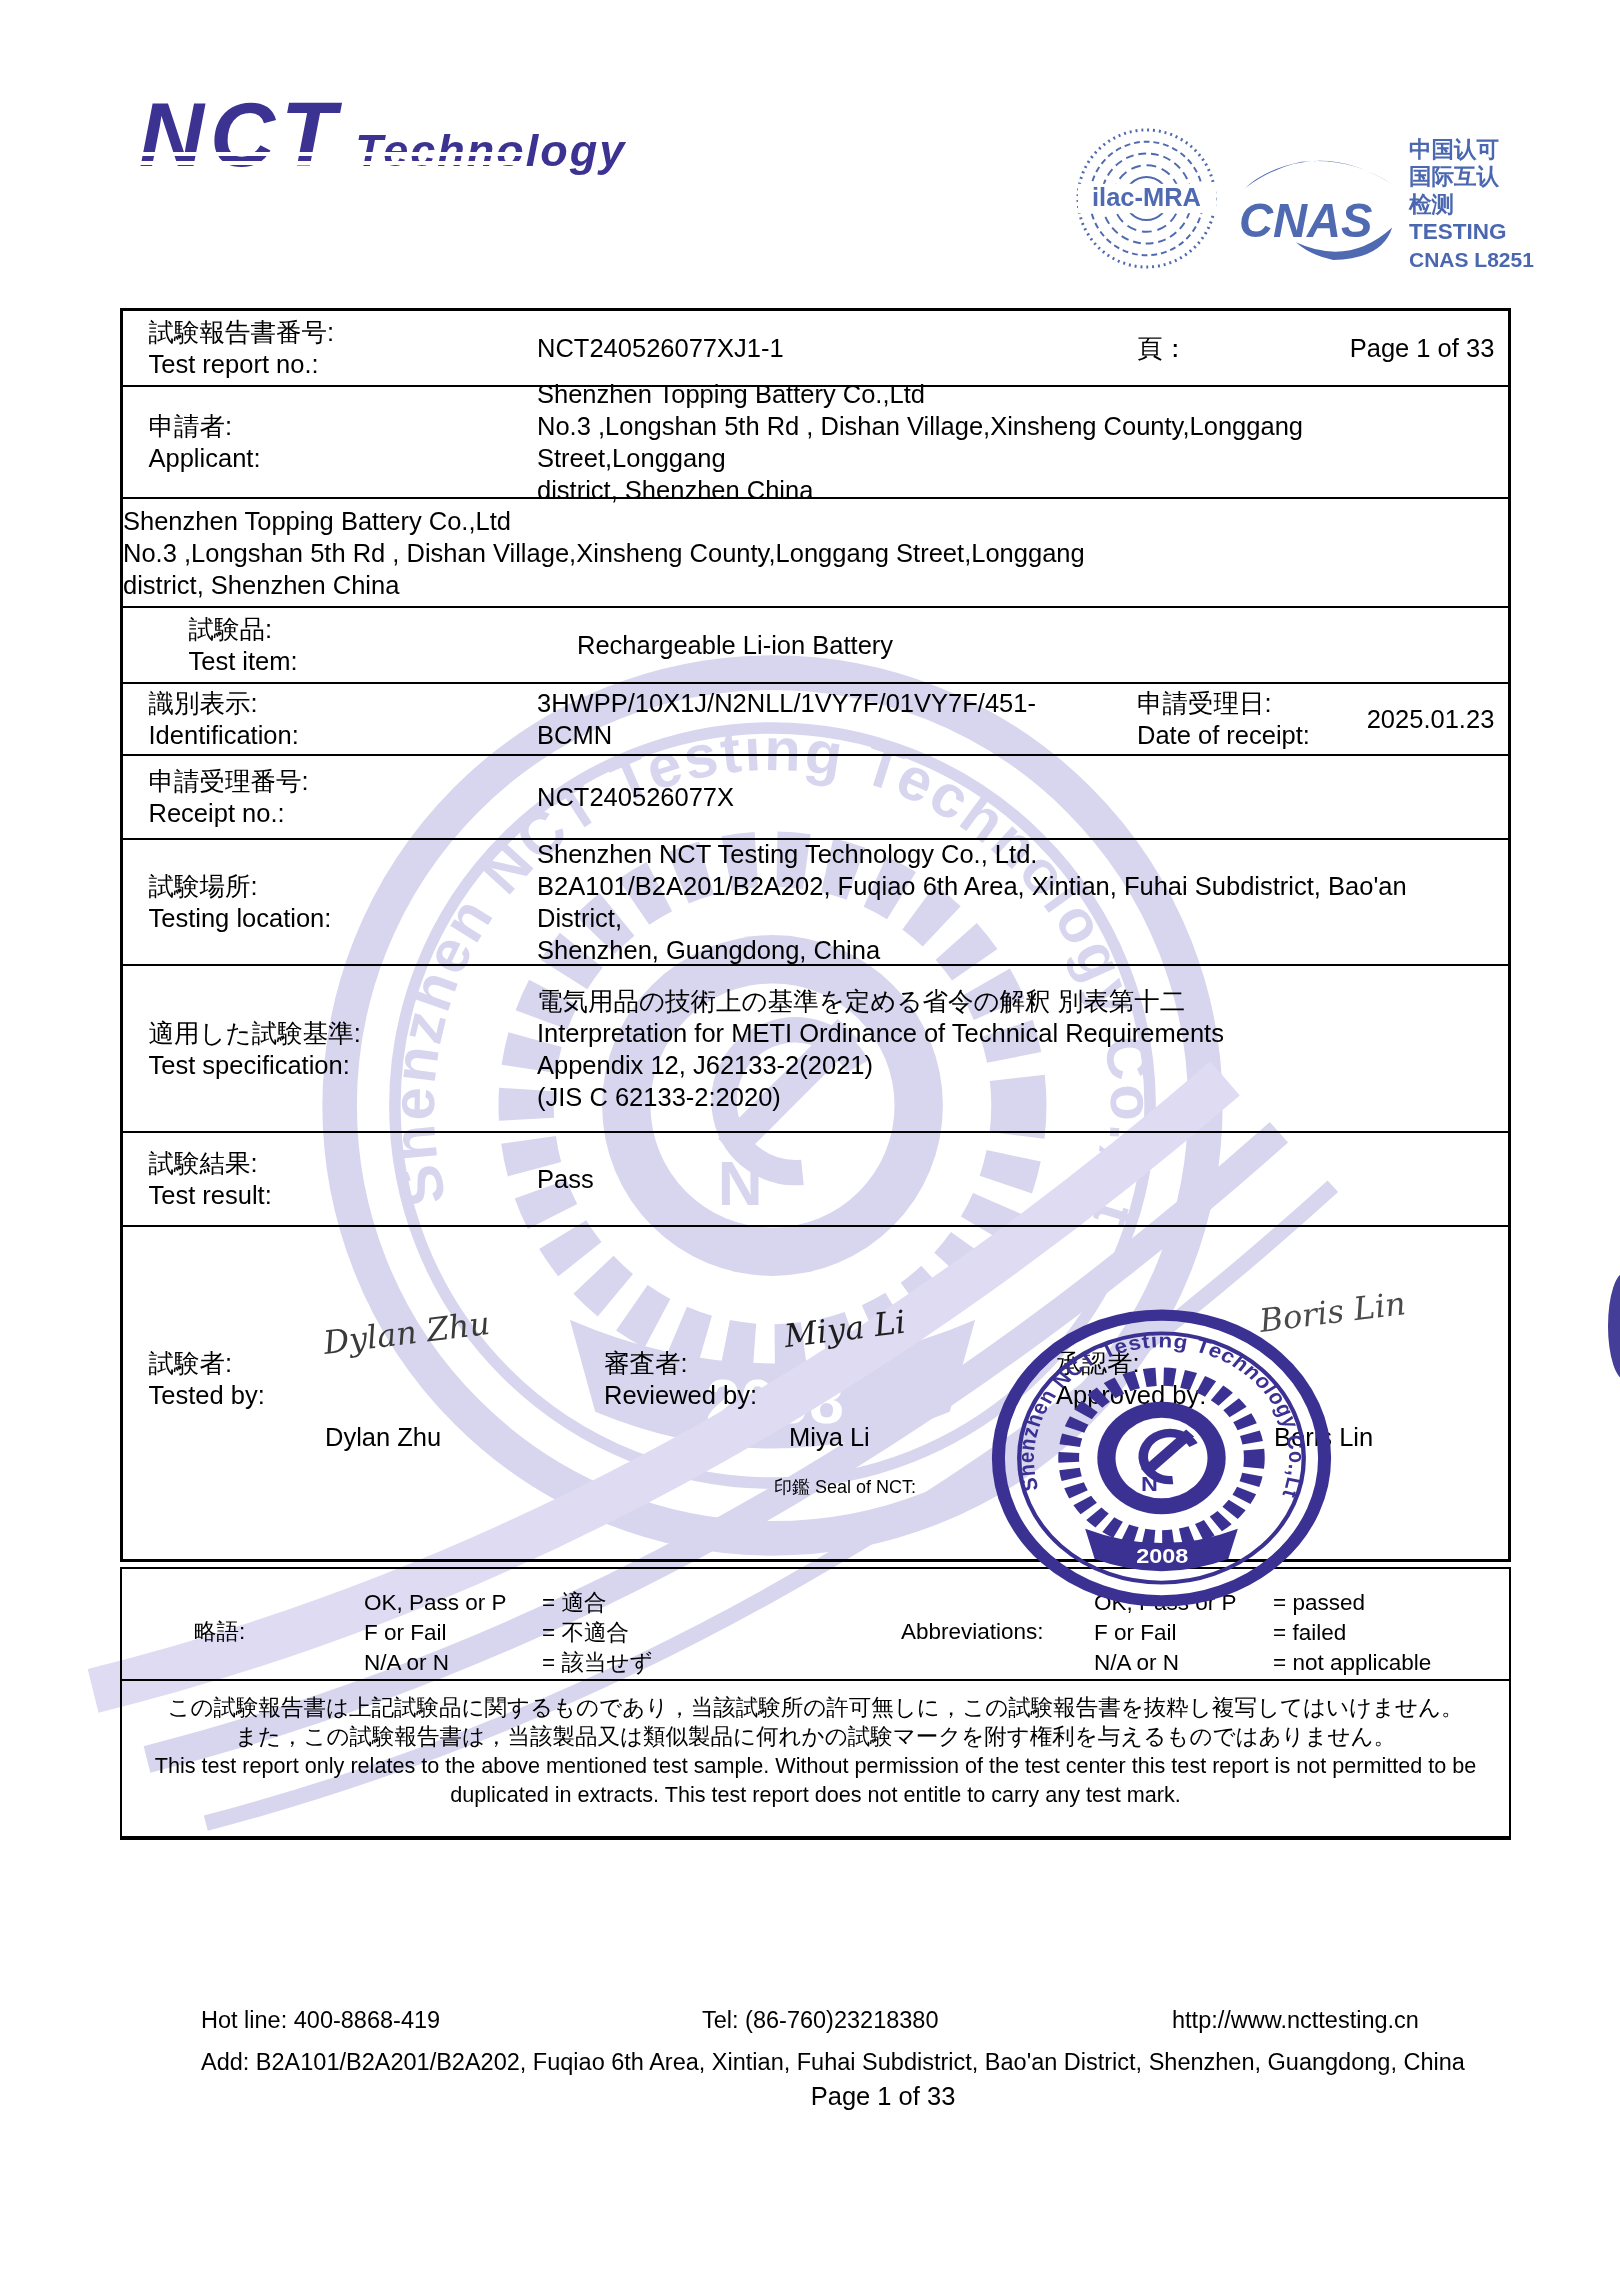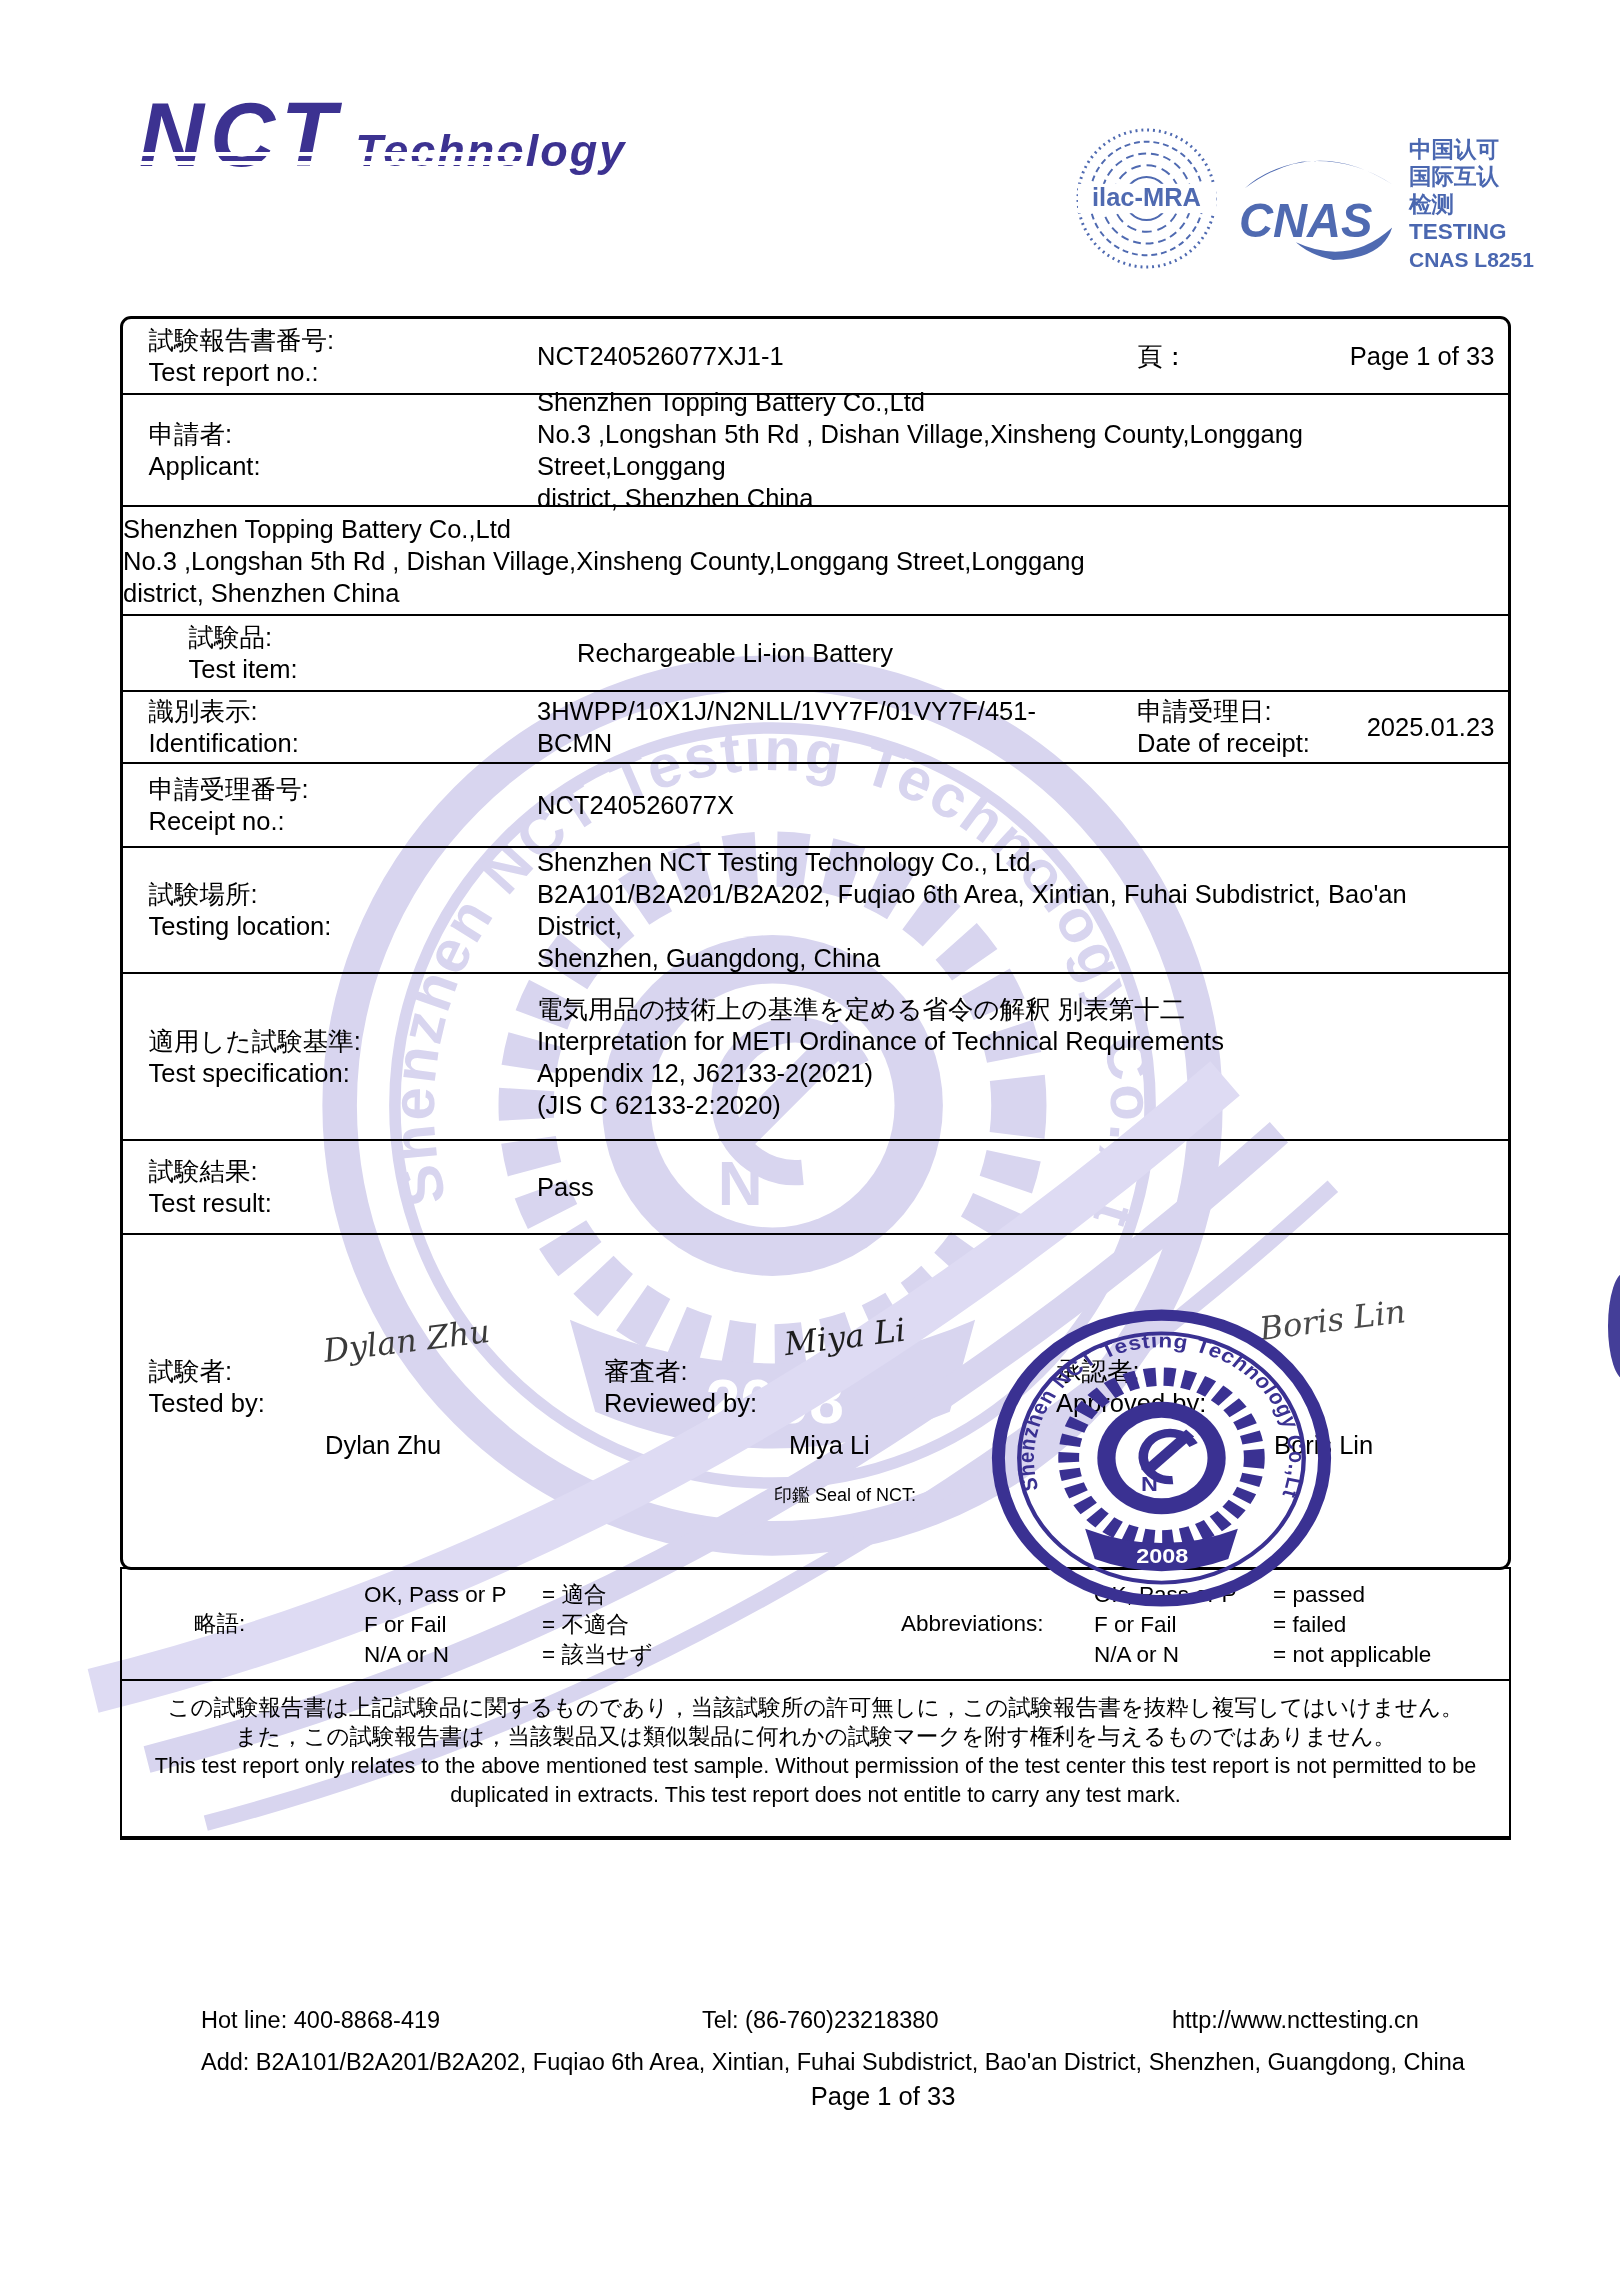--- a/index.html
+++ b/index.html
@@ -11,39 +11,39 @@
   .nct-logo{left:139px;top:90px;font-style:italic;font-weight:bold;color:#3c3291;white-space:nowrap;}
   .nct-main{font-size:90px;letter-spacing:5.9px;line-height:90px;}
   .nct-sub{font-size:45px;letter-spacing:2px;margin-left:13.7px;}
   .logo-stripes{left:131px;top:147px;width:392px;height:43px;
       background:repeating-linear-gradient(to bottom,rgba(255,255,255,0) 0 4.9px,#fff 4.9px 8.8px);}
   .cert-text{left:1409px;top:136px;color:#4a67b0;font-weight:bold;font-size:22.5px;line-height:27.4px;}
   .cert-text .sm{font-size:21px;}
 
   
   .tbl{position:absolute;left:120px;width:1391px;border:3.9px solid #000;box-sizing:border-box;background:transparent;}
-  .tbl1{top:316px;border-radius:11px;}
+  .tbl1{top:308px;}
   .tbl2{top:1567px;border-bottom-width:4.9px;}
   .row{position:relative;display:flex;border-top:2px solid #000;font-size:25.5px;line-height:32px;}
   .row:first-child{border-top:none;}
   .lbl{width:414px;box-sizing:border-box;padding-left:25.5px;display:flex;flex-direction:column;justify-content:center;}
   .val{flex:1;display:flex;flex-direction:column;justify-content:center;padding-right:353px;}
   .val.wide{padding-right:19.6px;}
   .sub-lbl{position:absolute;left:1014px;top:50%;transform:translateY(-50%);white-space:nowrap;}
   .sub-val{position:absolute;right:13.7px;top:50%;transform:translateY(-50%);white-space:nowrap;}
 
   
   .sig-lbl{position:absolute;white-space:nowrap;}
   .sig{position:absolute;font-family:"DejaVu Serif",serif;font-style:italic;font-size:32px;
        transform:rotate(-7deg);white-space:nowrap;}
   .sig-name{position:absolute;font-size:25.5px;white-space:nowrap;}
   .seal-caption{position:absolute;font-size:18px;white-space:nowrap;}
 
   
-  .ab{position:absolute;font-size:22.5px;line-height:30px;white-space:nowrap;}
+  .ab{position:absolute;font-size:22.5px;line-height:30px;white-space:nowrap;margin-top:8px;}
   .ab-mid{top:50%;transform:translateY(-50%);}
 
   
   .note-row{display:block;text-align:center;padding-top:11.8px;font-size:21.6px;line-height:29px;}
   .note-jp{font-size:22.5px;}
   .footer-txt{font-size:23.5px;white-space:nowrap;}
   .page-num{font-size:25.5px;transform:translateX(-50%);}
 
   .sliver{left:1608px;top:1272px;width:35px;height:108px;background:#443e98;border-radius:50%;}
   svg{display:block;}

